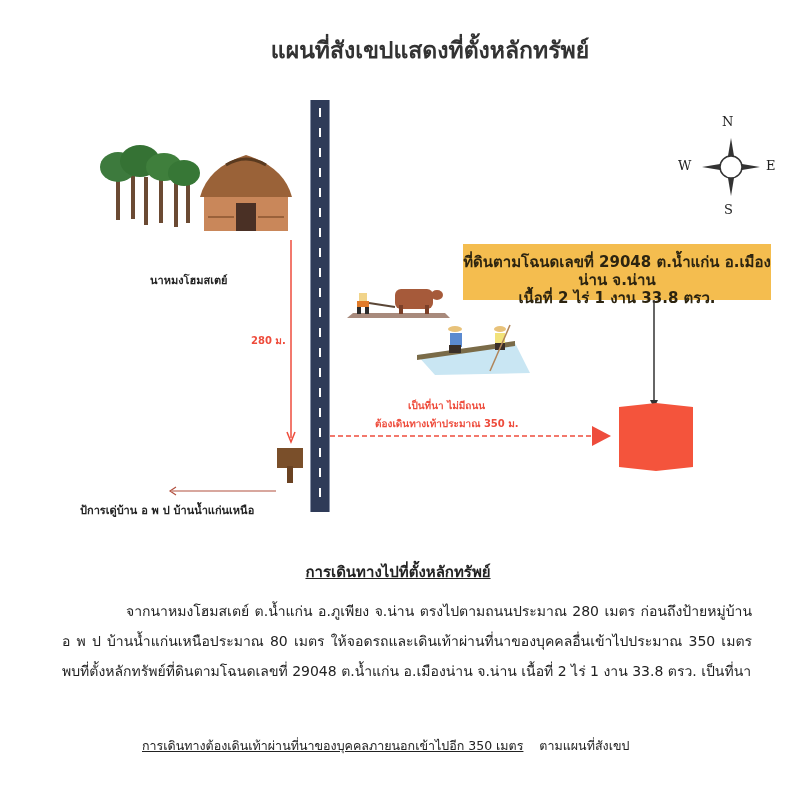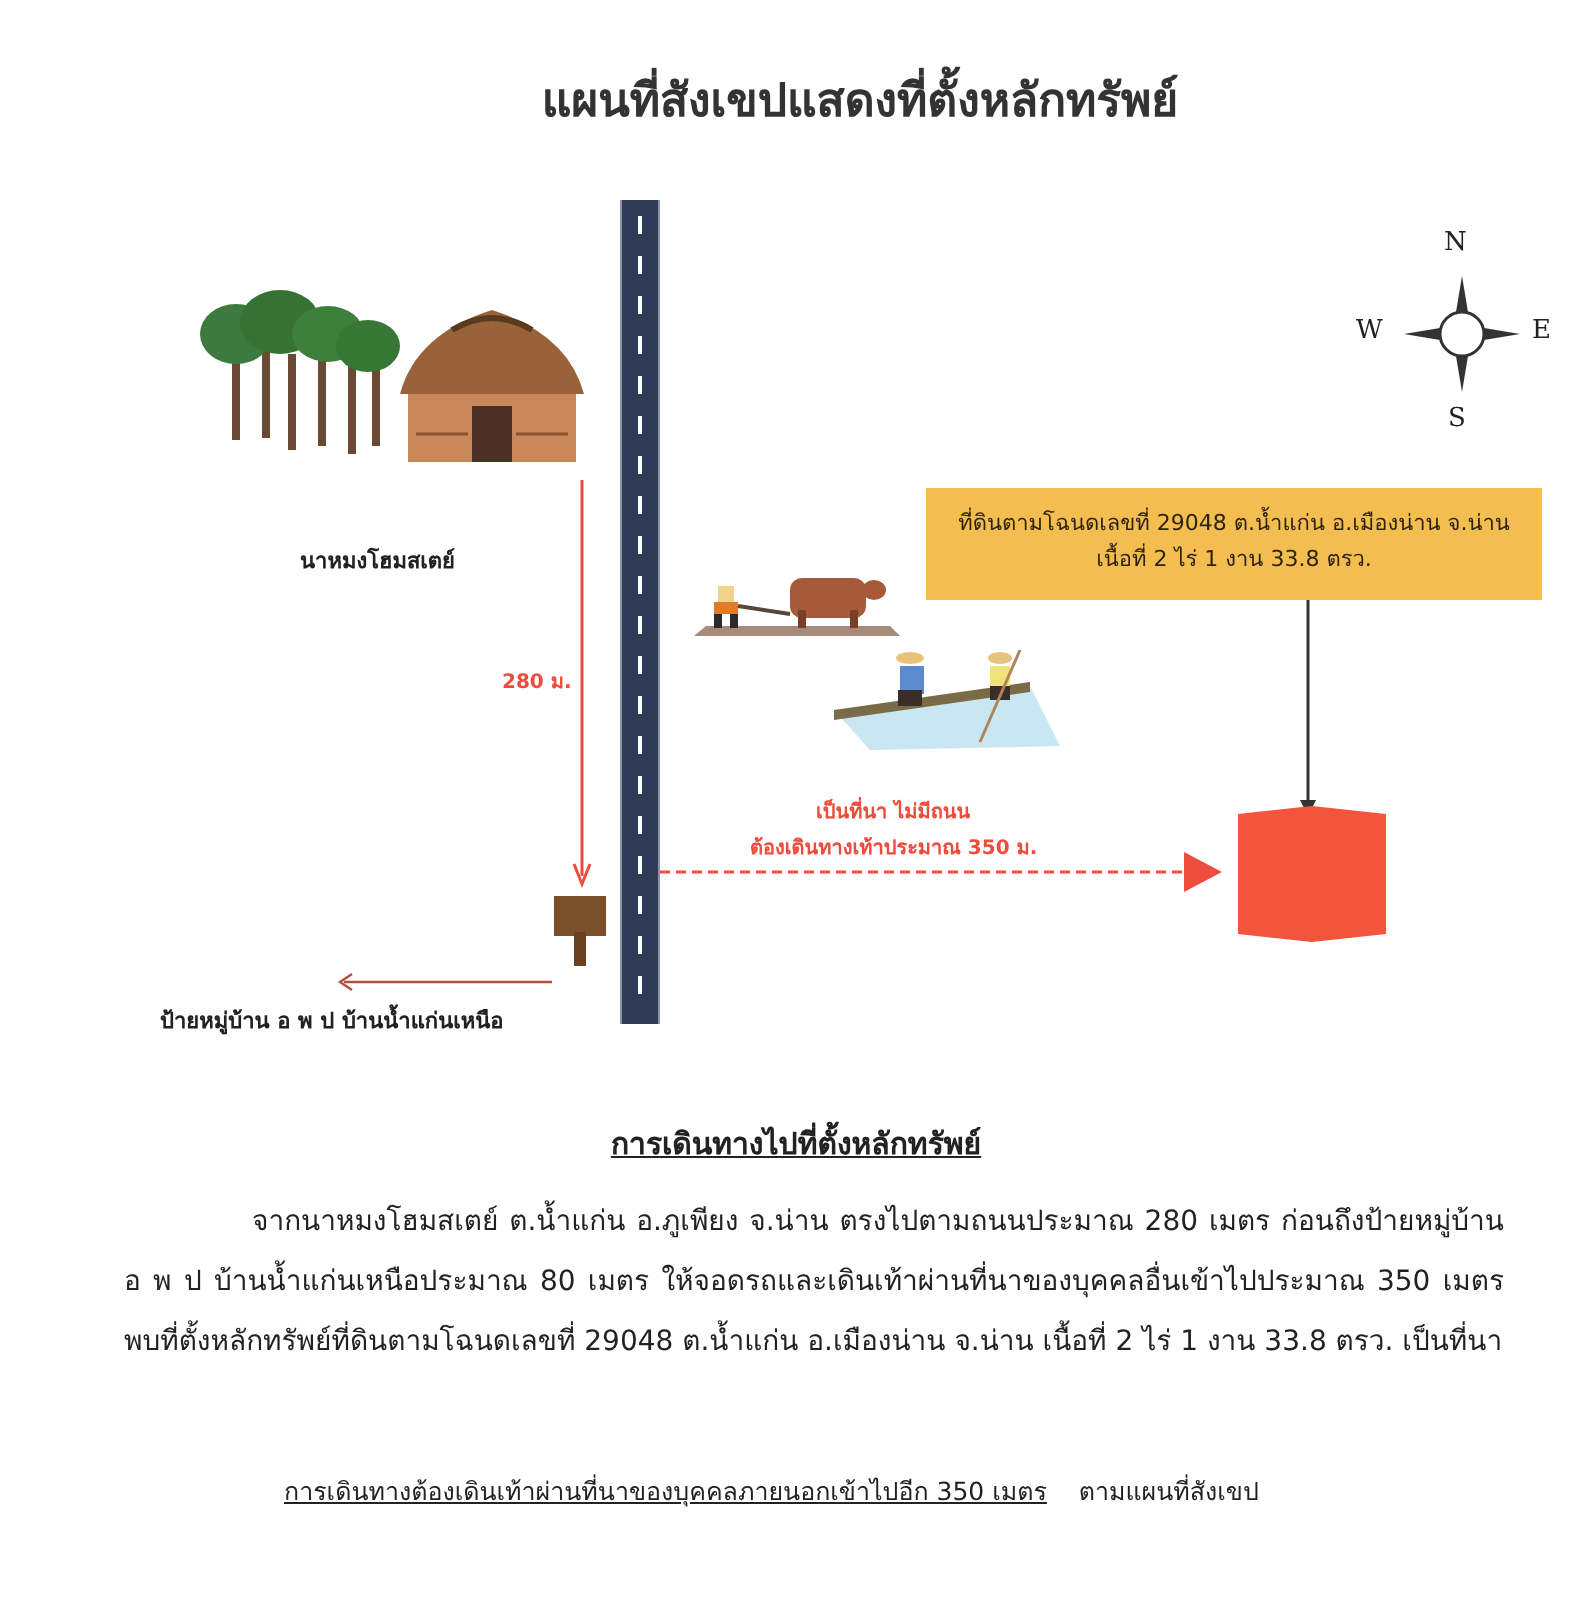--- a/index.html
+++ b/index.html
@@ -3,21 +3,21 @@
 <meta charset="utf-8">
 <style>
   html, body { margin:0; padding:0; background:#ffffff; }
   body { width:796px; height:800px; position:relative; overflow:hidden; font-family:"DejaVu Sans", sans-serif; color:#222; }
   .abs { position:absolute; }
   #title { left:0; width:796px; top:32px; text-align:center; font-size:23px; font-weight:bold; color:#333;padding-left:32px; }
   #road { left:310px; top:100px; width:18px; height:412px; background:#2f3b58; border-left:1px solid #8a93a8; border-right:1px solid #8a93a8; }
   #road .dash { position:absolute; left:8px; width:2px; height:9px; background:#fff; }
   .label-bold { font-weight:bold; font-size:11px; color:#222; white-space:nowrap;margin-top:35px; }
   .red-text { color:#ee4c3c; font-weight:bold; font-size:10px; white-space:nowrap; }
-  #landbox { left:463px; top:244px; width:308px; height:56px; background:#f4bd4f; text-align:center; font-weight:normal; font-size:11px; line-height:18px; color:#2c2410; }
+  #landbox { left:463px; top:244px; width:308px; height:56px; background:#f4bd4f; text-align:center; font-weight:bold; font-size:15px; line-height:18px; color:#2c2410; }
   #landbox .line { display:block; }
   #heading2 { left:0; width:796px; top:560px; text-align:center; font-size:15px; font-weight:bold; text-decoration:underline; color:#222; }
   #para { left:62px; top:596px; width:690px; font-size:14px; line-height:30px; text-align:justify; color:#222; }
   #para .indent { display:inline-block; width:64px; }
   #footer { left:142px; top:736px; font-size:12.5px; color:#222; white-space:nowrap; }
   #footer .u { text-decoration:underline; }
 </style>
 </head>
 <body>
 
@@ -73,21 +73,21 @@
 <svg class="abs" style="left:285px;top:240px" width="12" height="205">
   <line x1="6" y1="0" x2="6" y2="198" stroke="#ee4c3c" stroke-width="1.5"></line>
   <path d="M2 192 L6 202 L10 192" stroke="#ee4c3c" stroke-width="1.5" fill="none"></path>
 </svg>
 <div class="abs red-text" style="left:251px;top:333px">280 ม.</div>
 
 <svg class="abs" style="left:276px;top:446px" width="30" height="38">
   <rect x="1" y="2" width="26" height="20" fill="#7a4f2a"></rect>
   <rect x="11" y="20" width="6" height="17" fill="#6a4222"></rect>
 </svg>
-<div class="abs label-bold" style="left:80px;top:466px">ป้ายหมู่บ้าน อ พ ป บ้านน้ำแก่นเหนือ</div>
+<div class="abs label-bold" style="left:80px;top:466px">ป้การเดู่บ้าน อ พ ป บ้านน้ำแก่นเหนือ</div>
 <svg class="abs" style="left:168px;top:486px" width="110" height="10">
   <line x1="4" y1="5" x2="108" y2="5" stroke="#b2503f" stroke-width="1.2"></line>
   <path d="M8 1 L2 5 L8 9" stroke="#b2503f" stroke-width="1.2" fill="none"></path>
 </svg>
 
 <svg class="abs" style="left:345px;top:283px" width="190" height="95">
   <g>
     <path d="M2 35 L105 35 L100 30 L8 30 Z" fill="#a88a7c"></path>
     <rect x="50" y="6" width="38" height="20" rx="6" fill="#a65a3a"></rect>
     <ellipse cx="92" cy="12" rx="6" ry="5" fill="#a65a3a"></ellipse>

